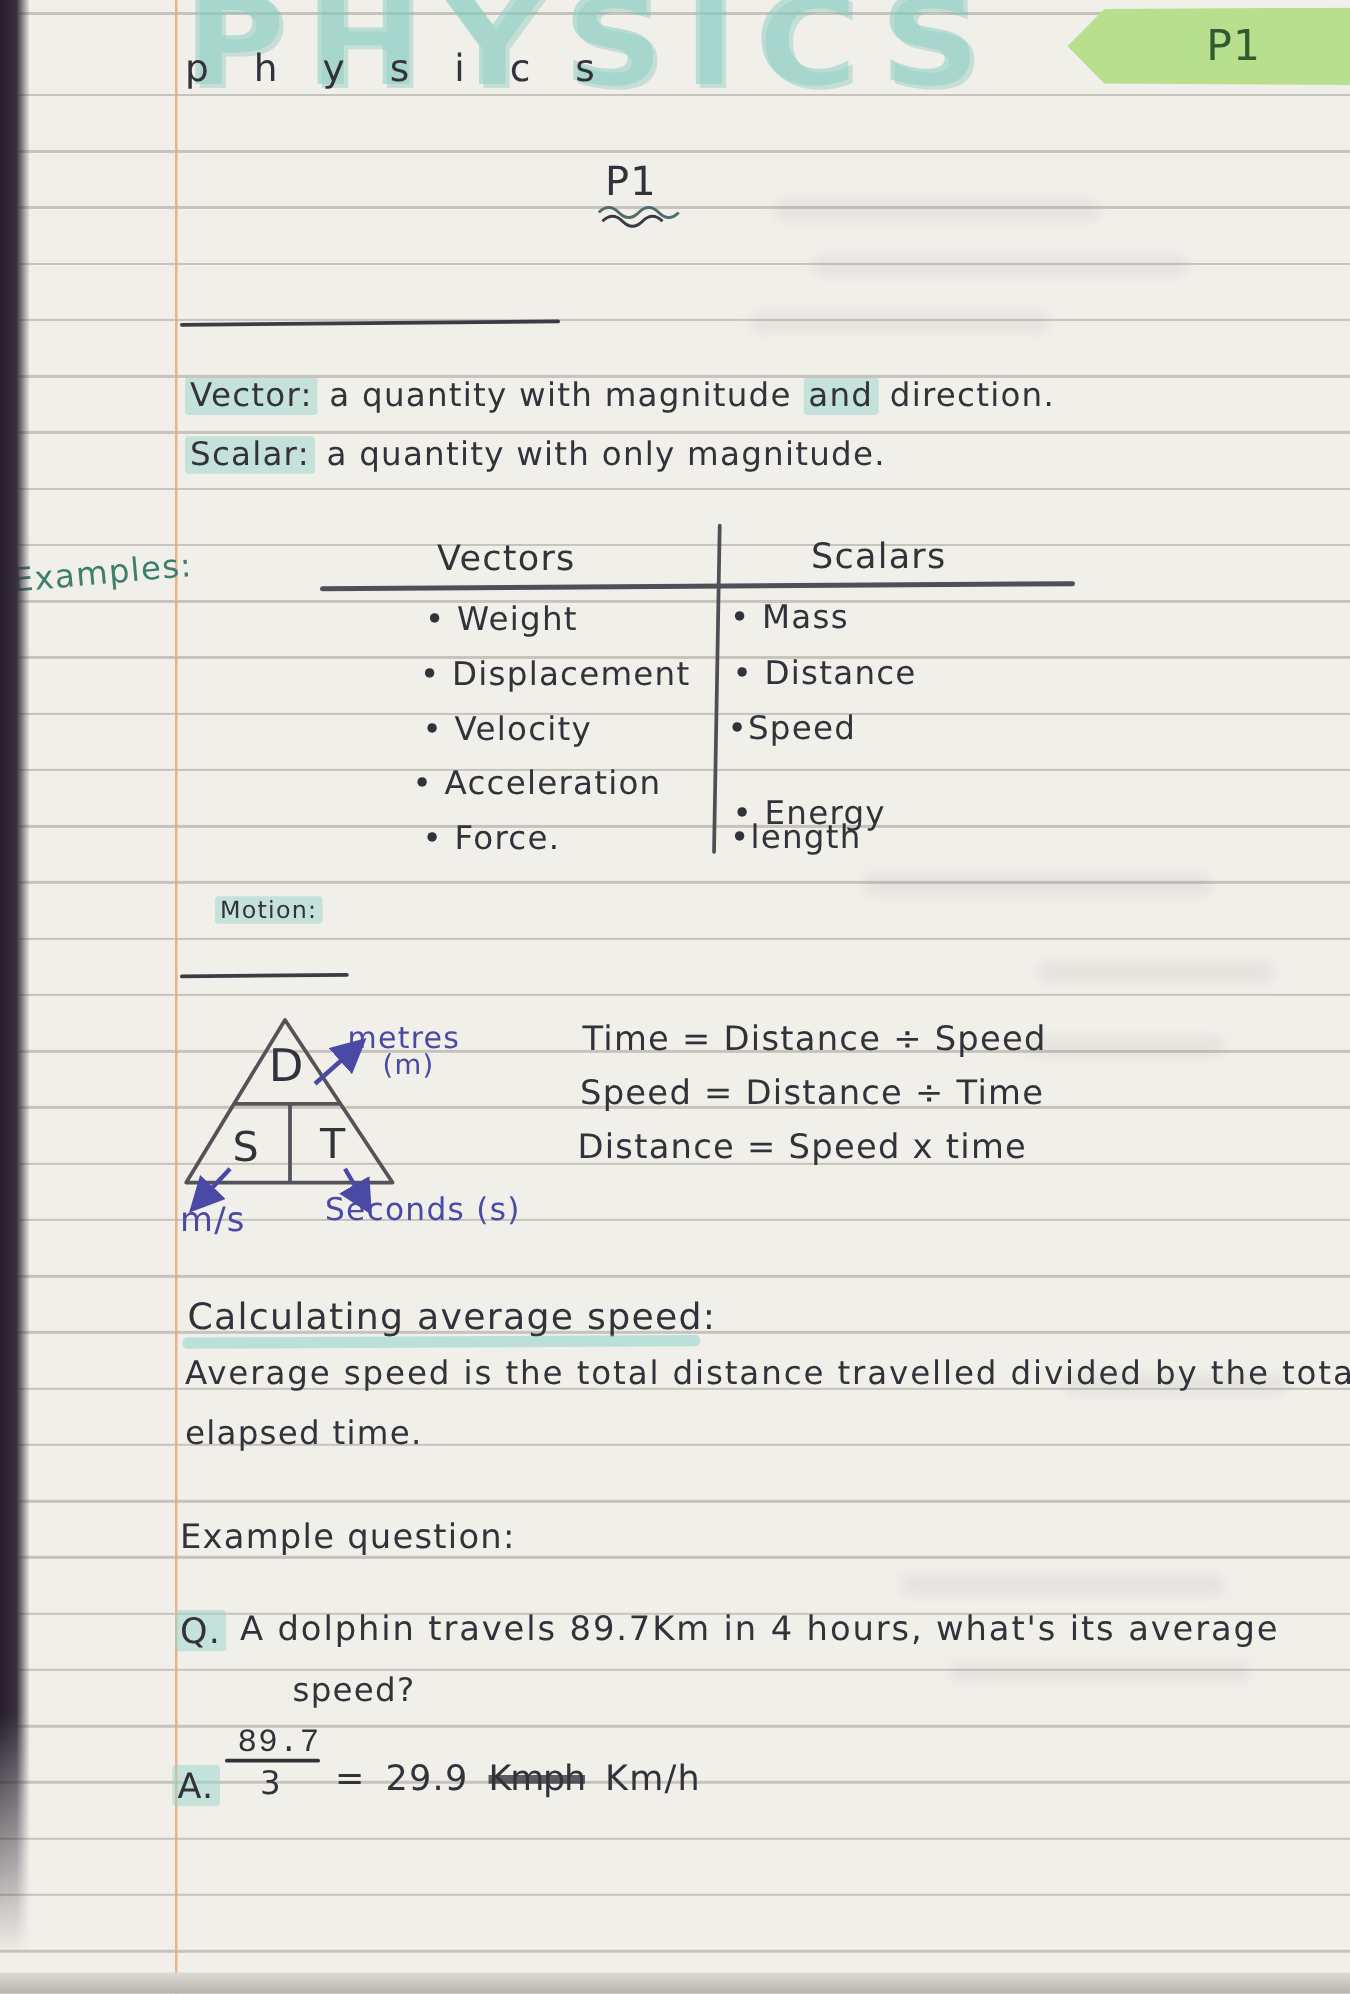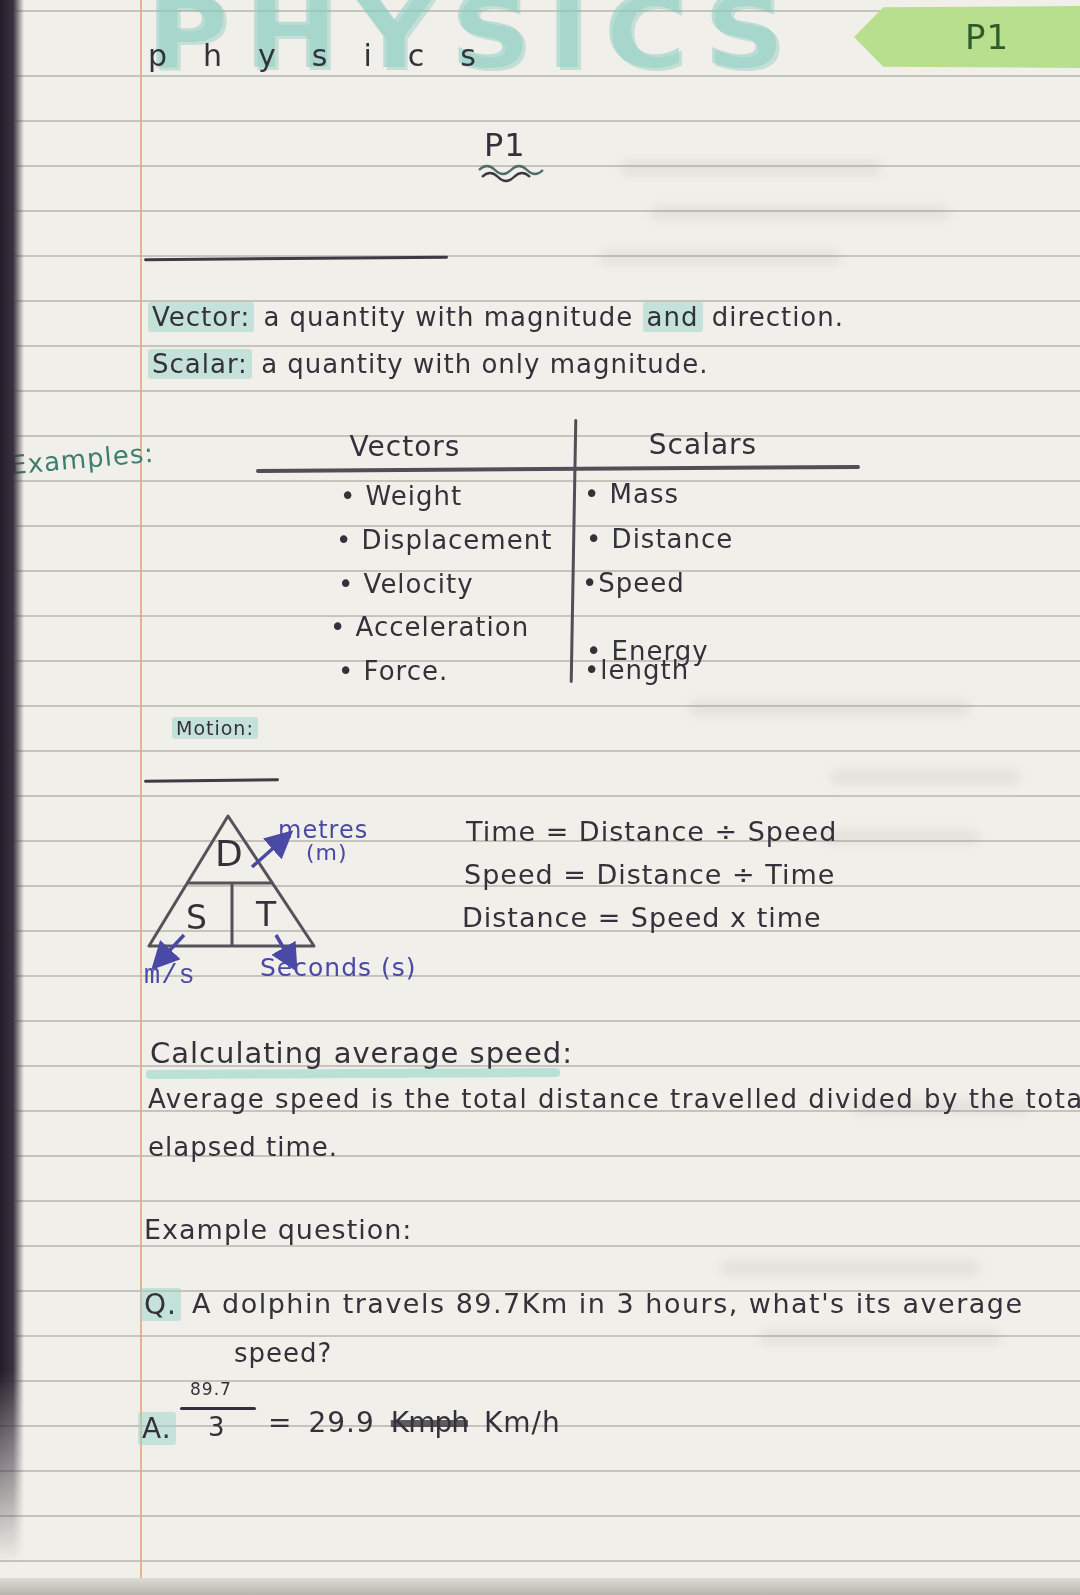--- a/index.html
+++ b/index.html
@@ -143,44 +143,44 @@
     <line x1="92" y1="88" x2="92" y2="151" stroke="#55525a" stroke-width="3"></line>
     <line x1="112" y1="72" x2="148" y2="40" stroke="#4a49a6" stroke-width="3.5" marker-end="url(#arr)"></line>
     <line x1="44" y1="140" x2="16" y2="170" stroke="#4a49a6" stroke-width="3.5" marker-end="url(#arr)"></line>
     <line x1="136" y1="140" x2="154" y2="171" stroke="#4a49a6" stroke-width="3.5" marker-end="url(#arr)"></line>
   </svg>
   <div class="abs hw" style="left:215px;top:833px;font-size:36px;">D</div>
   <div class="abs hw" style="left:186px;top:898px;font-size:33px;">S</div>
   <div class="abs hw" style="left:256px;top:895px;font-size:33px;">T</div>
   <div class="abs hw blue" style="left:278px;top:816px;font-size:24px;">metres</div>
   <div class="abs hw blue" style="left:306px;top:840px;font-size:22px;">(m)</div>
-  <div class="abs hw blue" style="left:144px;top:961px;font-size:27px;font-family:Liberation Mono, monospace;">m/s</div>
+  <div class="abs hw blue" style="left:144px;top:961px;font-size:27px;">m/s</div>
   <div class="abs hw blue" style="left:260px;top:953px;font-size:25px;">Seconds (s)</div>
 
   <div class="abs hw" style="left:466px;top:816px;font-size:27px;">Time = Distance ÷ Speed</div>
   <div class="abs hw" style="left:464px;top:859px;font-size:27px;">Speed = Distance ÷ Time</div>
   <div class="abs hw" style="left:462px;top:902px;font-size:27px;">Distance = Speed x time</div>
 
   <div class="abs hw" style="left:150px;top:1036px;font-size:29px;">Calculating average speed:</div>
   <div class="abs teal-bar" style="left:146px;top:1069px;width:414px;height:9px;transform:rotate(-0.3deg);"></div>
   <div class="abs hw" style="left:148px;top:1084px;font-size:26px;letter-spacing:1.5px;">Average speed is the total distance travelled divided by the total</div>
   <div class="abs hw" style="left:148px;top:1132px;font-size:26px;">elapsed time.</div>
 
   <div class="abs hw" style="left:144px;top:1214px;font-size:27px;">Example question:</div>
 
   <div class="abs hw" style="left:140px;top:1288px;font-size:28px;">
     <span class="hl-bg">Q.</span>
   </div>
-  <div class="abs hw" style="left:192px;top:1288px;font-size:27px;letter-spacing:1.5px;">A dolphin travels 89.7Km in 3 hours, what's its average</div>
+  <div class="abs hw" style="left:192px;top:1288px;font-size:27px;letter-spacing:1.5px;">A dolphin travels 89.7Km in 4 hours, what's its average</div>
   <div class="abs hw" style="left:190px;top:1338px;font-size:26px;margin-left:44px;">speed?</div>
 
   <div class="abs hw" style="left:138px;top:1412px;font-size:28px;">
     <span class="hl-bg">A.</span>
   </div>
-  <div class="abs hw" style="left:190px;top:1379px;font-size:17px;">89.7</div>
+  <div class="abs hw" style="left:190px;top:1379px;font-size:26px;font-family:Liberation Mono, monospace;">89.7</div>
   <div class="abs frac-bar" style="left:180px;top:1407px;width:76px;"></div>
   <div class="abs hw" style="left:208px;top:1412px;font-size:26px;">3</div>
   <div class="abs hw answer-row" style="left:268px;top:1406px;font-size:28px;">
     <span>=</span>
     <span>29.9</span>
     <span class="scribble">Kmph</span>
     <span>Km/h</span>
   </div>
 
   <div class="binding"></div>

